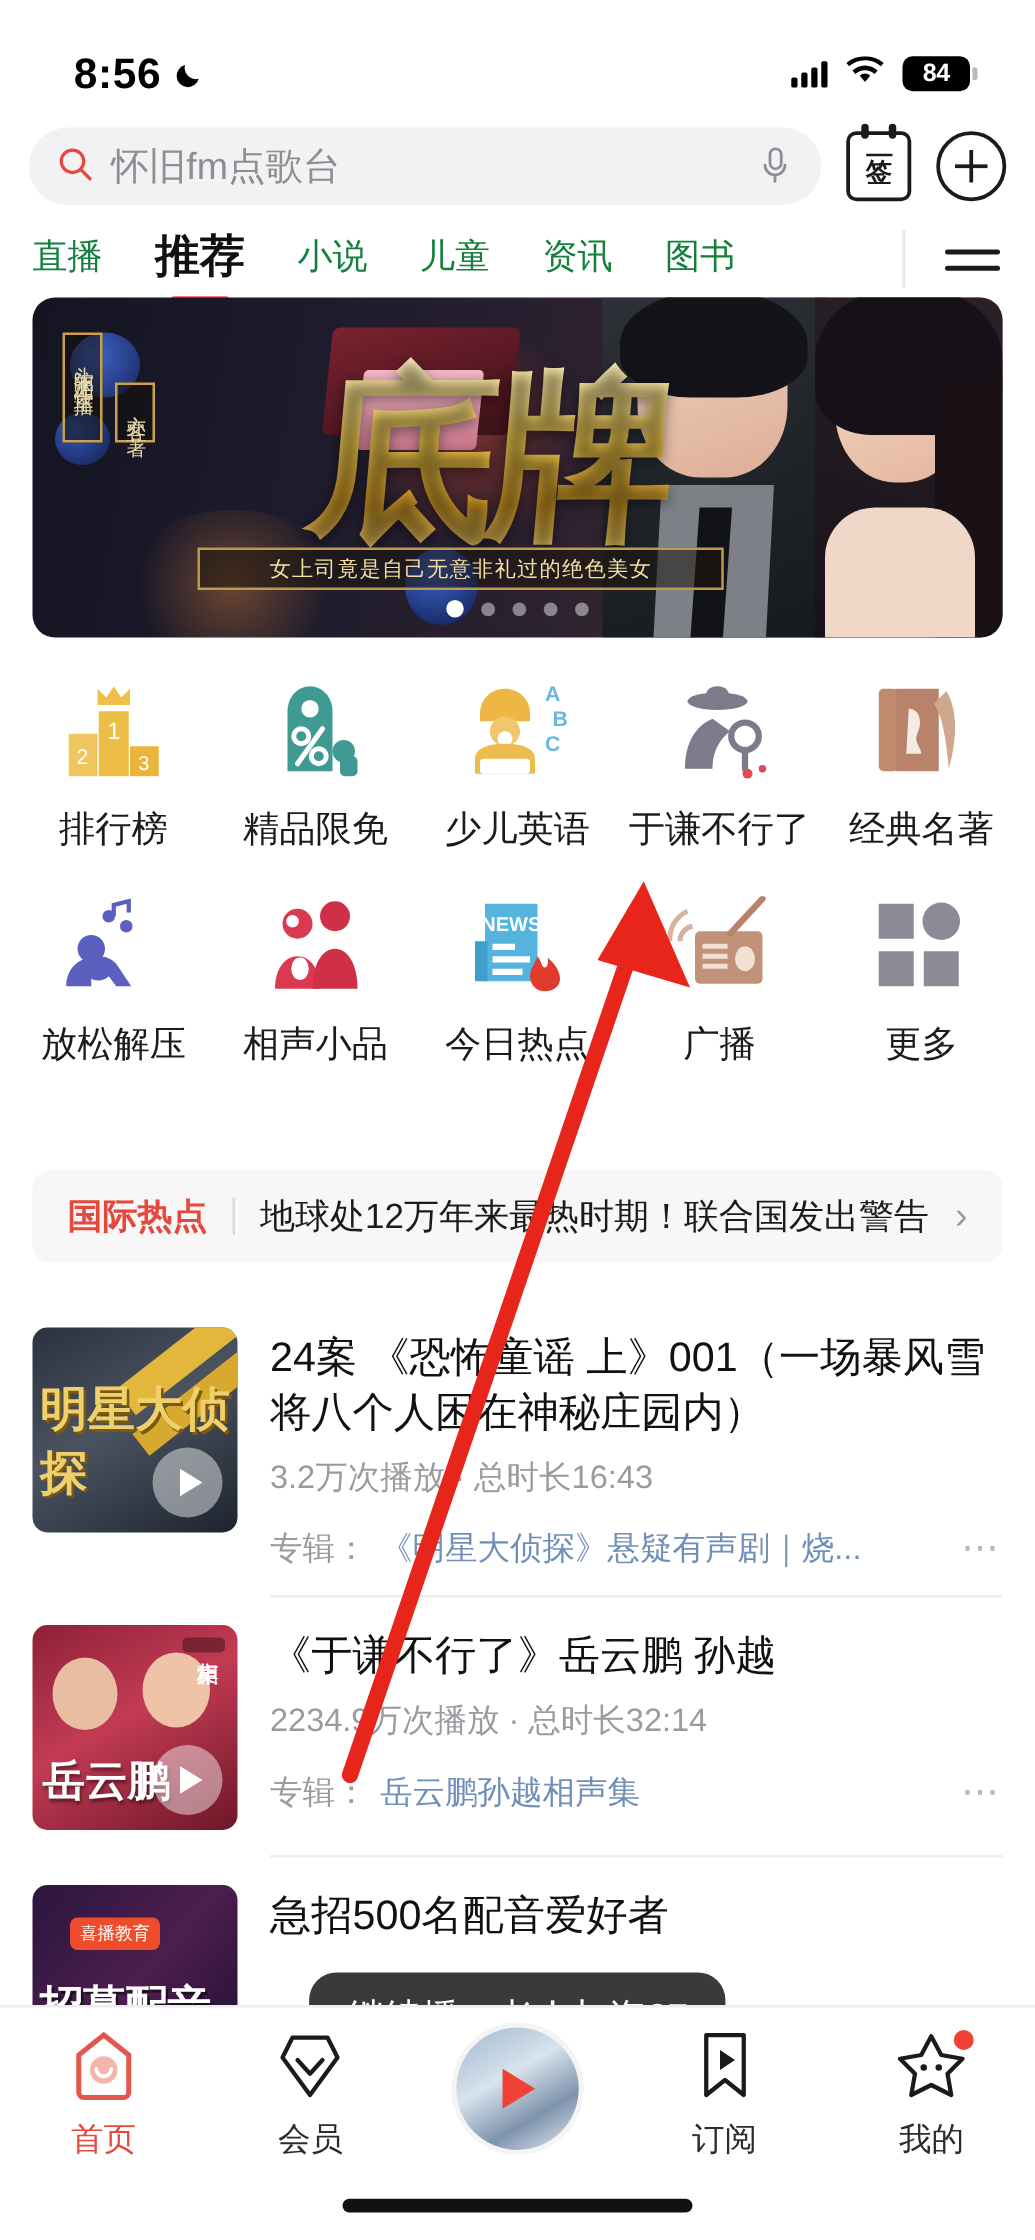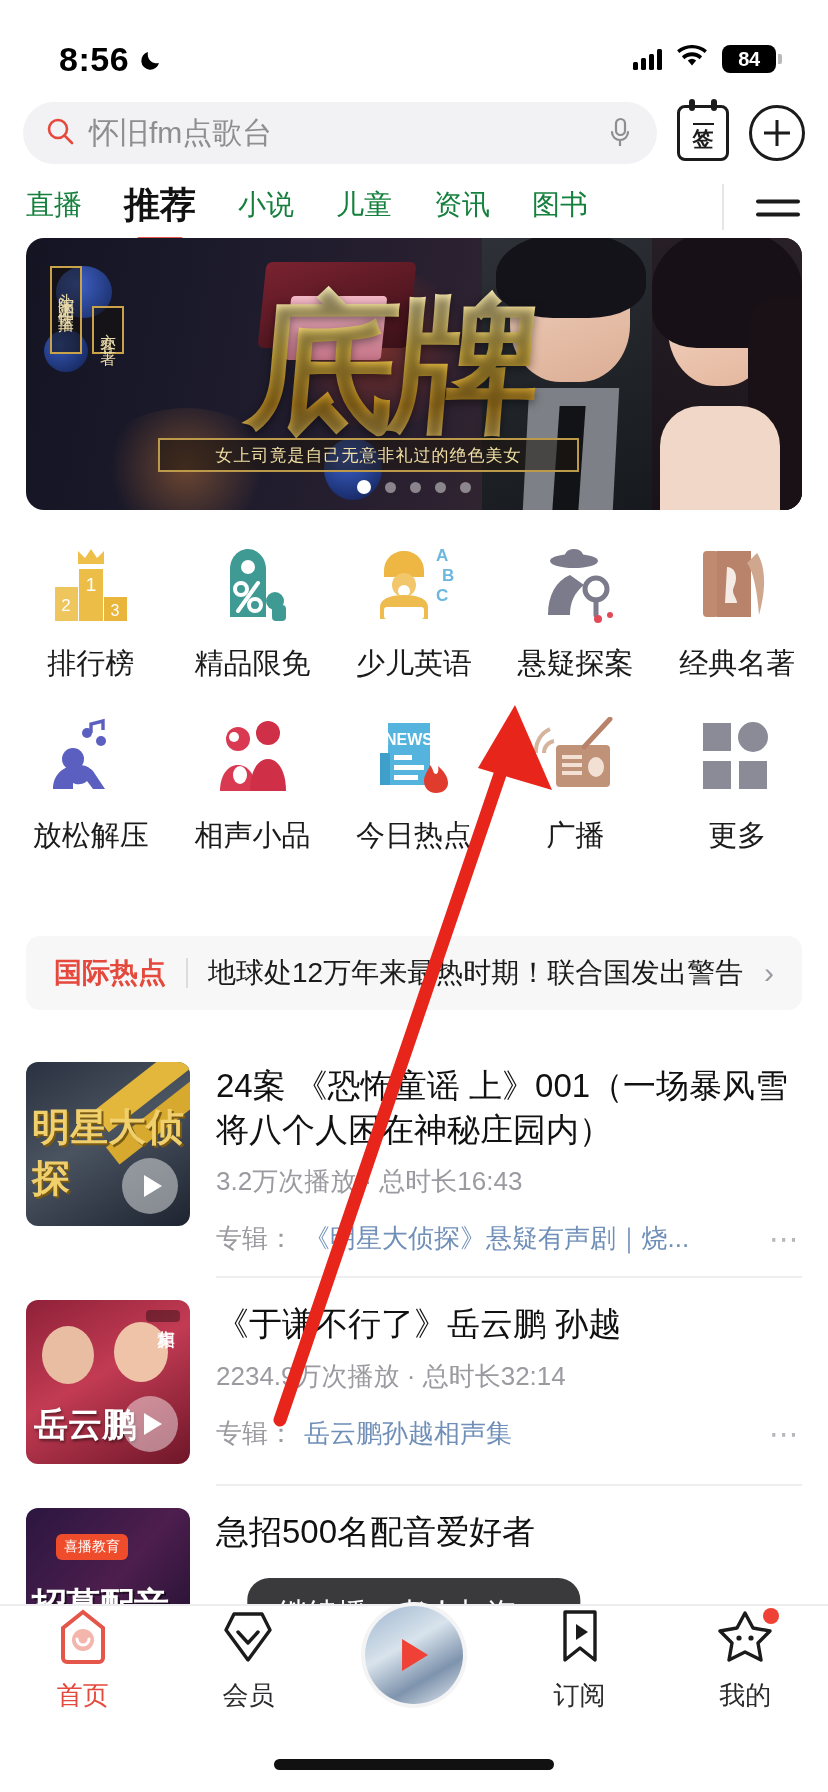--- a/index.html
+++ b/index.html
@@ -205,21 +205,21 @@
     background: #3a3a3c; color: #fff; border-radius: 22px;
     padding: 16px 30px; font-size: 30px; white-space: nowrap; z-index: 20;
   }
   .tooltip::after{content:"";position:absolute;left:50%;transform:translateX(-50%);bottom:-17px;
     border-left:17px solid transparent;border-right:17px solid transparent;border-top:18px solid #3a3a3c;}
 
   
   .bottomnav {
     position:absolute; left:0; bottom: 0; width: 828px; height: 188px;
     background:#fff; border-top: 2px solid #ededef;
-    display:flex; align-items:flex-start; z-index: 25;
+    display:flex; align-items:flex-start; padding-top: 16px; z-index: 25;
   }
   .nav { flex:1; display:flex; flex-direction:column; align-items:center; gap: 12px; position:relative; }
   .nav .nl { font-size: 26px; color: #2b2b2d; }
   .nav.active .nl { color: #e5483c; }
   .nav .ni { width: 60px; height: 60px; display:flex; align-items:center; justify-content:center; }
   .nav .reddot{position:absolute;top:2px;right:calc(50% - 34px);width:16px;height:16px;border-radius:50%;background:#ef4136;}
   .navplay {
     width: 98px; height: 98px; border-radius: 50%; overflow:hidden; position: relative;
     background: linear-gradient(150deg,#9fb6cf,#d8e3ec 40%,#7e93ad 70%,#e7eef3);
     box-shadow: 0 0 0 4px #f4f4f5;
@@ -399,21 +399,21 @@
         <svg width="84" height="78" viewBox="0 0 84 78">
           <ellipse cx="40" cy="16" rx="24" ry="7" fill="#7b7b8c"></ellipse>
           <path d="M30 16c0-8 3-12 10-12s10 4 10 12z" fill="#7b7b8c"></path>
           <path d="M14 70c0-20 8-34 22-40l14 10c-10 8-14 18-14 30z" fill="#7b7b8c"></path>
           <circle cx="62" cy="44" r="11" fill="none" stroke="#7b7b8c" stroke-width="5"></circle>
           <line x1="62" y1="55" x2="62" y2="70" stroke="#7b7b8c" stroke-width="5" stroke-linecap="round"></line>
           <circle cx="64" cy="74" r="4" fill="#e04a56"></circle>
             <circle cx="76" cy="70" r="3" fill="#e04a56"></circle>
         </svg>
       </div>
-      <div class="lb">悬疑探案</div>
+      <div class="lb">于谦不行了</div>
     </div>
 
     <div class="cell">
       <div class="ic">
         <svg width="84" height="78" viewBox="0 0 84 78">
           <rect x="8" y="6" width="16" height="66" rx="4" fill="#c08a6f"></rect>
           <rect x="22" y="6" width="34" height="66" fill="#b9826a"></rect>
           <path d="M32 22c6 0 9 5 9 11s-3 9-3 13 4 8 4 12H30z" fill="#f3ebe4"></path>
           <path d="M62 8c8 12 10 34 2 62-2-26-6-44-12-52z" fill="#cfa78f"></path>
         </svg>

